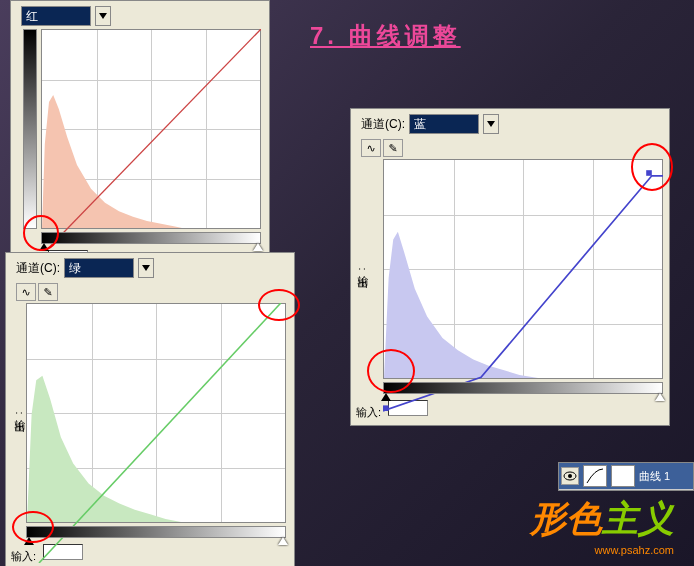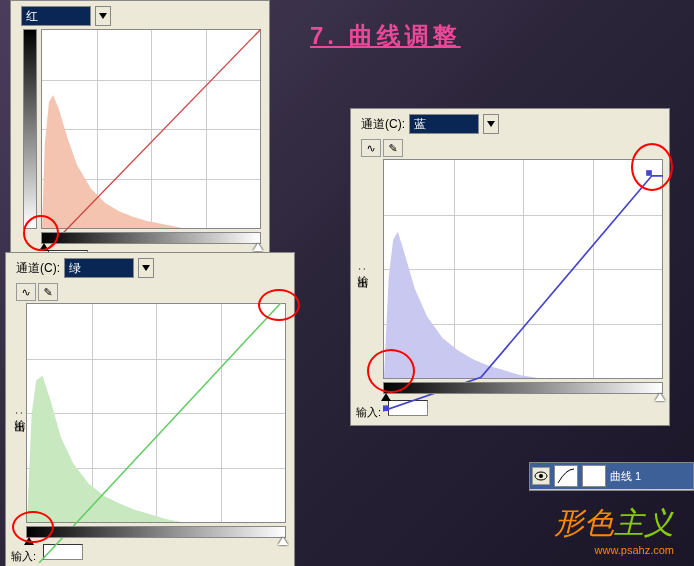--- a/index.html
+++ b/index.html
@@ -194,21 +194,21 @@
       position: absolute;
       border: 2px solid #ff0000;
       border-radius: 50%;
       pointer-events: none;
     }
     
     .layers-panel {
       position: absolute;
       bottom: 75px;
       right: 0;
-      width: 165px;
+      width: 136px;
       background: #ece9d8;
       border: 1px solid #888;
     }
     
     .layer-row {
       display: flex;
       align-items: center;
       border-bottom: 1px solid #ccc;
       padding: 2px;
       gap: 4px;
@@ -247,22 +247,22 @@
     .layer-name { font-size: 11px; flex: 1; }
     
     .watermark {
       position: absolute;
       bottom: 10px;
       right: 20px;
       text-align: right;
     }
     
     .wm-main {
-      font-size: 30px;
-      font-weight: normal;
+      font-size: 36px;
+      font-weight: bold;
       font-style: italic;
     }
     
     .wm-orange { color: #ff8800; }
     .wm-green { color: #88cc00; }
     
     .wm-sub {
       font-size: 16px;
       color: #66aadd;
     }

